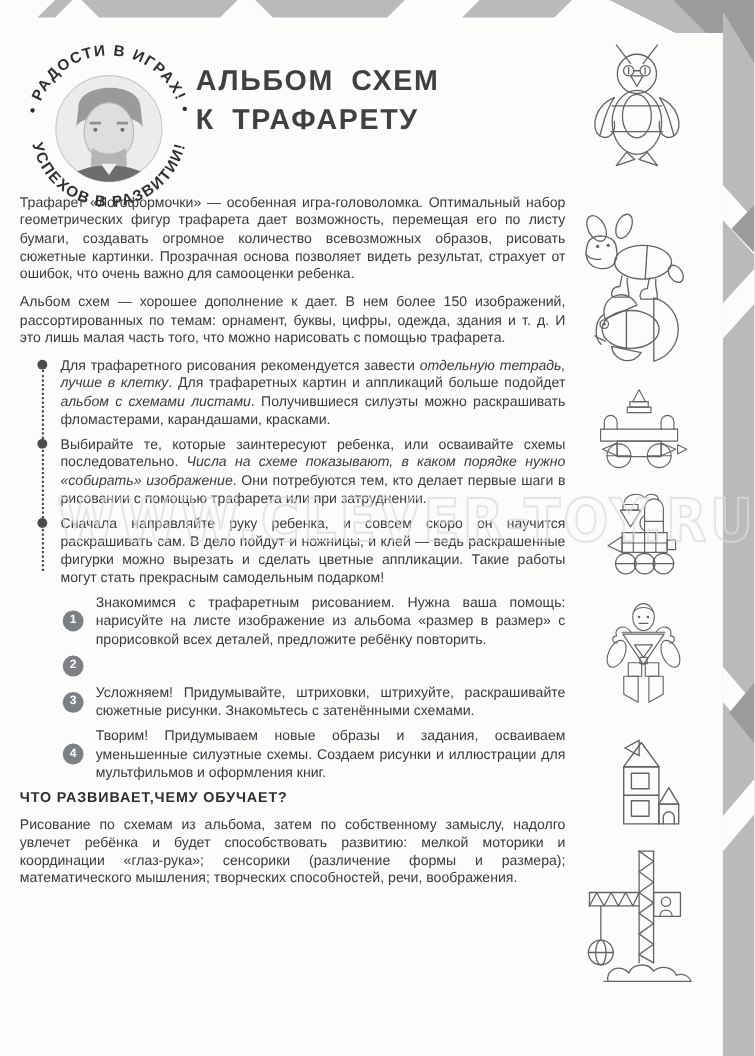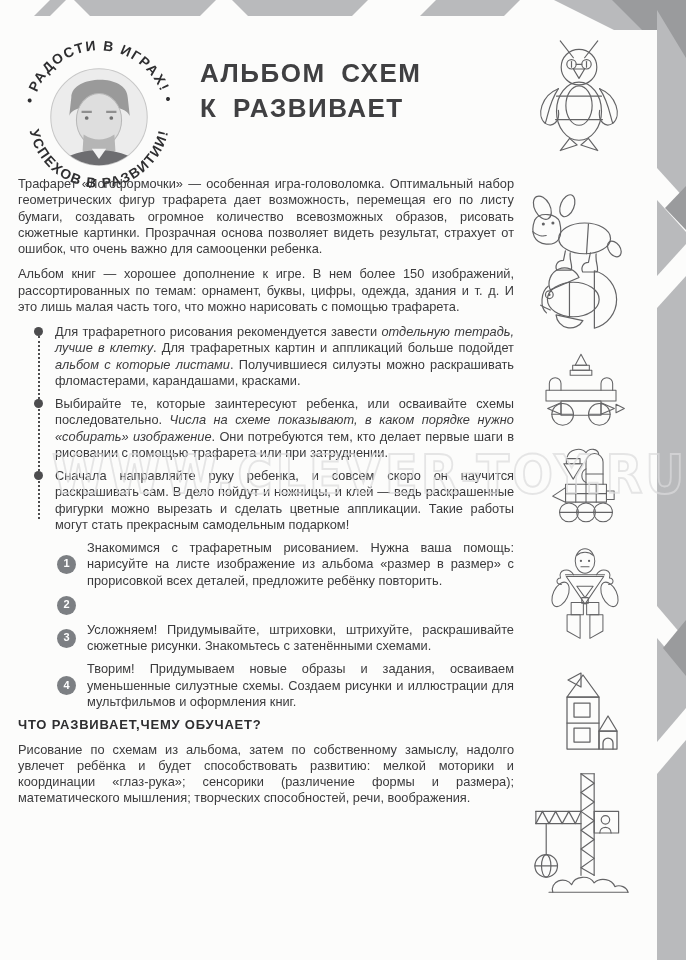--- a/index.html
+++ b/index.html
@@ -5,21 +5,21 @@
   html,body{margin:0;padding:0;background:#e9e9e9;}
   .page{position:relative;width:686px;height:960px;background:#fcfcfb;overflow:hidden;
         font-family:"Liberation Sans",sans-serif;color:#3b3b3d;}
   
   .strip-top{position:absolute;left:0;top:0;width:686px;height:30px;z-index:1;}
   .strip-right{position:absolute;right:0;top:0;width:29px;height:960px;z-index:1;}
   
   .badge{position:absolute;left:20px;top:38px;width:158px;height:158px;z-index:3;}
   .badge text{font-family:"Liberation Sans",sans-serif;font-weight:bold;font-size:13.5px;
               letter-spacing:1.5px;fill:#2e2e30;}
-  .title{position:absolute;left:200px;top:56px;width:330px;z-index:3;
+  .title{position:absolute;left:178px;top:56px;width:330px;z-index:3;
          font-weight:800;font-size:26px;line-height:35px;letter-spacing:1.5px;
          word-spacing:7px;color:#404042;}
   
   .content{position:absolute;left:18px;top:176px;width:496px;z-index:3;
            font-size:12.8px;line-height:1.27;text-align:justify;}
   .content p{margin:0 0 9px 0;}
   .b{font-weight:400;}
   .i{font-style:italic;}
   h2.sec{font-size:13px;font-weight:800;letter-spacing:.8px;color:#2e2e30;
          margin:4px 0 8px 0;text-align:left;}
@@ -96,35 +96,35 @@
         <circle cx="89" cy="78" r="1.8" fill="#707070"></circle>
         <path d="M62,94 Q77,104 92,94 L93,110 Q77,124 61,110 Z" fill="#b5b5b5"></path>
         <path d="M36,126 C46,104 108,104 118,126 L118,134 L36,134 Z" fill="#6d6d70"></path>
         <path d="M70,108 L77,118 L84,108 Z" fill="#f2f2f2"></path>
       </g>
     </g>
   </svg>
 
   <div class="title">
     <div>АЛЬБОМ СХЕМ</div>
-    <div>К РАЗВИВАЕТ</div>
+    <div>К ТРАФАРЕТУ</div>
   </div>
 
   <div class="watermark">WWW.CLEVER-TOY.RU</div>
 
   <div class="content">
 
     <p><span class="b">Трафарет «Логоформочки»</span><span> — особенная игра-головоломка. Оптимальный набор геометрических фигур трафарета дает возможность, перемещая его по листу бумаги, создавать огромное количество всевозможных образов, рисовать сюжетные картинки. Прозрачная основа позволяет видеть результат, страхует от ошибок, что очень важно для самооценки ребенка.</span></p>
 
-    <p><span>Альбом книг — хорошее дополнение к игре. В нем более </span><span class="b">150 изображений</span><span>, рассортированных по темам: </span><span class="b">орнамент, буквы, цифры, одежда, здания и т. д.</span><span> И это лишь малая часть того, что можно нарисовать с помощью трафарета.</span></p>
+    <p><span>Альбом схем — хорошее дополнение к дает. В нем более </span><span class="b">150 изображений</span><span>, рассортированных по темам: </span><span class="b">орнамент, буквы, цифры, одежда, здания и т. д.</span><span> И это лишь малая часть того, что можно нарисовать с помощью трафарета.</span></p>
 
 
     <ul class="bullets">
       <div class="track"></div>
-      <li><span>Для трафаретного рисования рекомендуется завести </span><span class="i">отдельную тетрадь, лучше в клетку</span><span>. Для трафаретных картин и аппликаций больше подойдет </span><span class="i">альбом с которые листами</span><span>. Получившиеся силуэты можно раскрашивать фломастерами, карандашами, красками.</span></li>
+      <li><span>Для трафаретного рисования рекомендуется завести </span><span class="i">отдельную тетрадь, лучше в клетку</span><span>. Для трафаретных картин и аппликаций больше подойдет </span><span class="i">альбом с схемами листами</span><span>. Получившиеся силуэты можно раскрашивать фломастерами, карандашами, красками.</span></li>
       <li><span>Выбирайте те, которые заинтересуют ребенка, или осваивайте схемы последовательно. </span><span class="i">Числа на схеме показывают, в каком порядке нужно «собирать» изображение</span><span>. Они потребуются тем, кто делает первые шаги в рисовании с помощью трафарета или при затруднении.</span></li>
       <li><span>Сначала направляйте руку ребенка, и совсем скоро он научится раскрашивать сам. В дело пойдут и ножницы, и клей — ведь раскрашенные фигурки можно вырезать и сделать цветные аппликации. Такие работы могут стать прекрасным самодельным подарком!</span></li>
     </ul>
 
     <ul class="levels">
       <li class="level">
         <span class="level-num">1</span>
         <span class="level-text">Знакомимся с трафаретным рисованием. Нужна ваша помощь: нарисуйте на листе изображение из альбома «размер в размер» с прорисовкой всех деталей, предложите ребёнку повторить.</span>
       </li>
       <li class="level">

